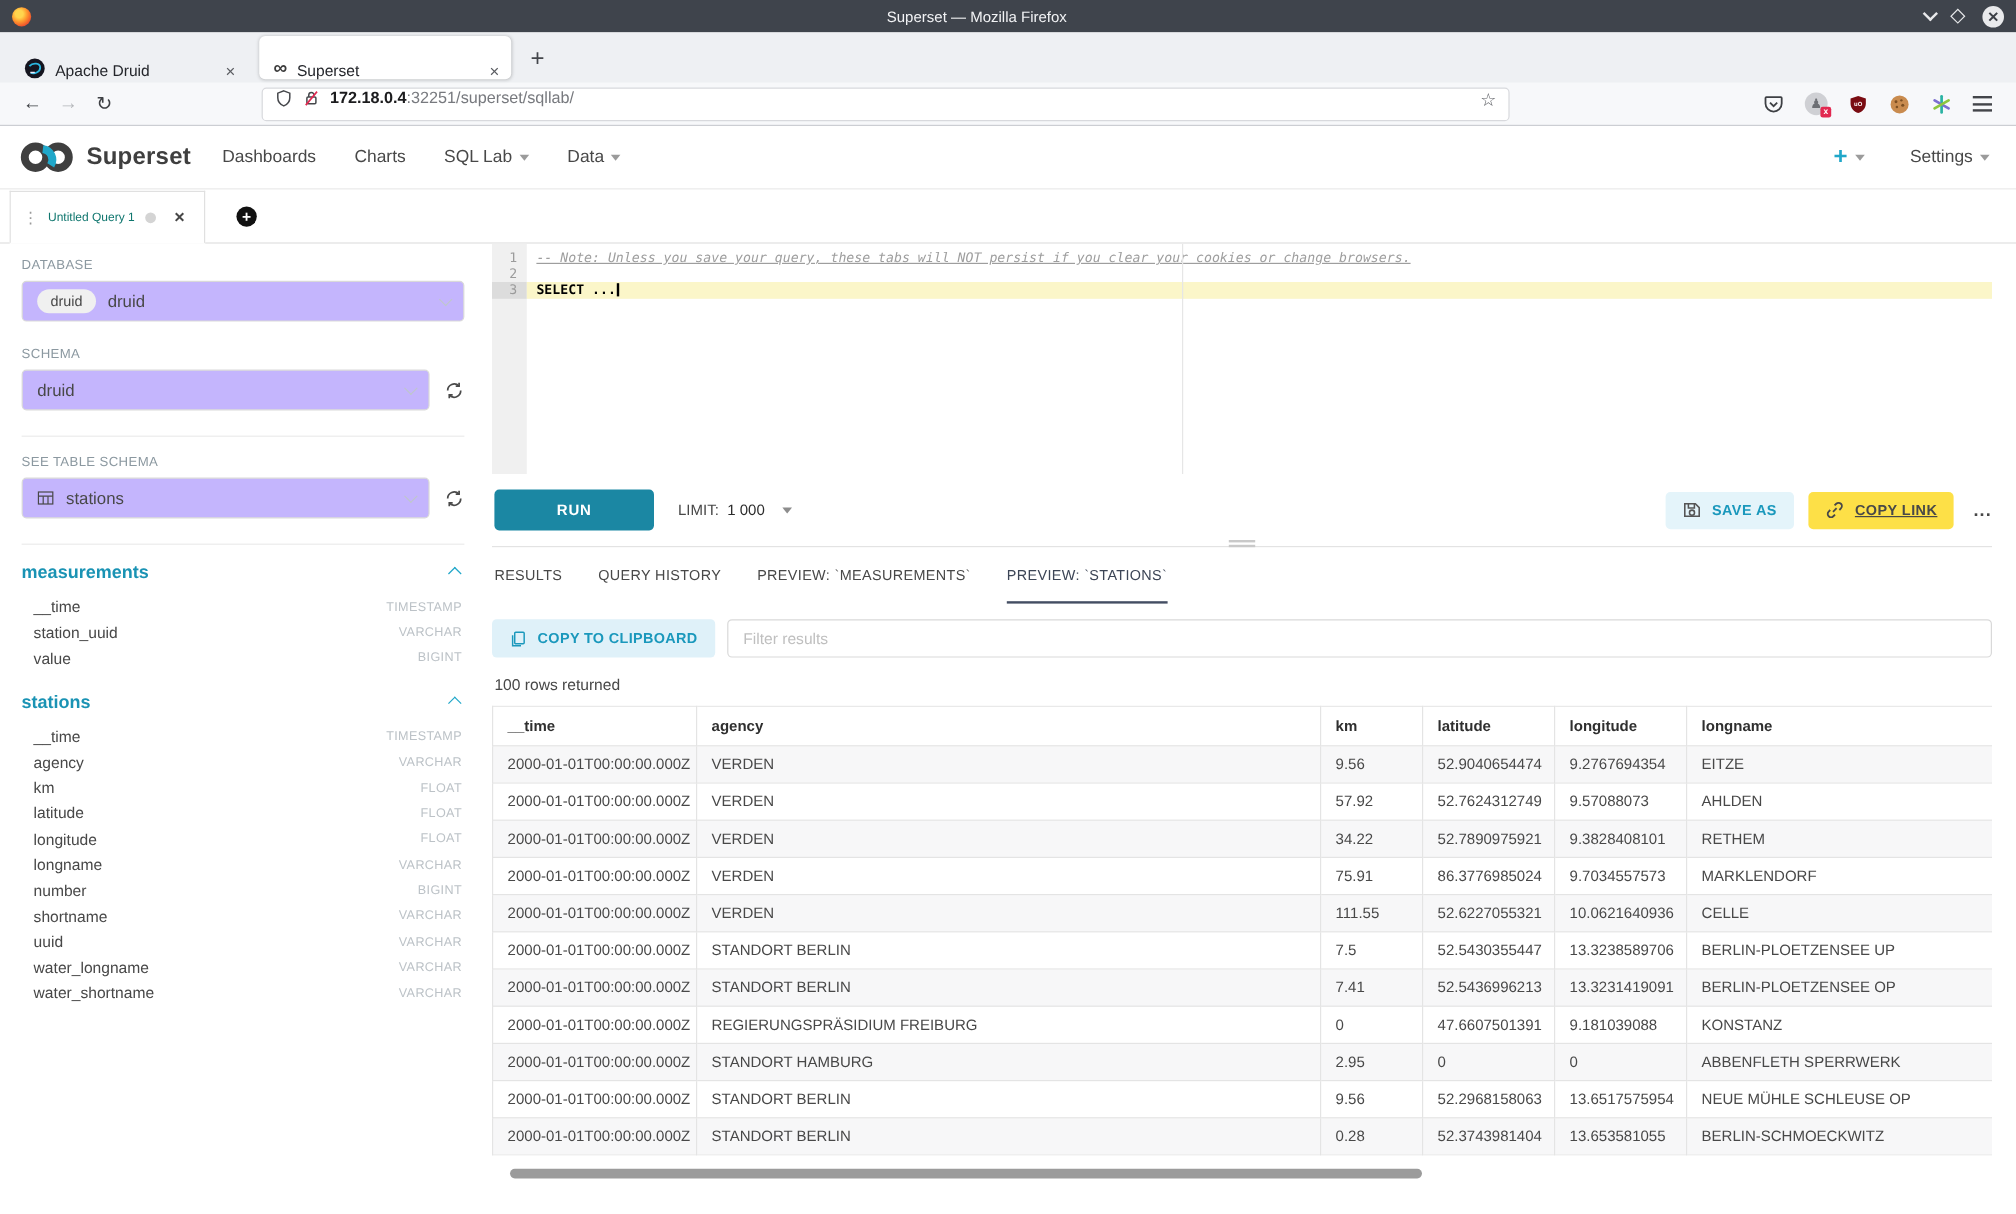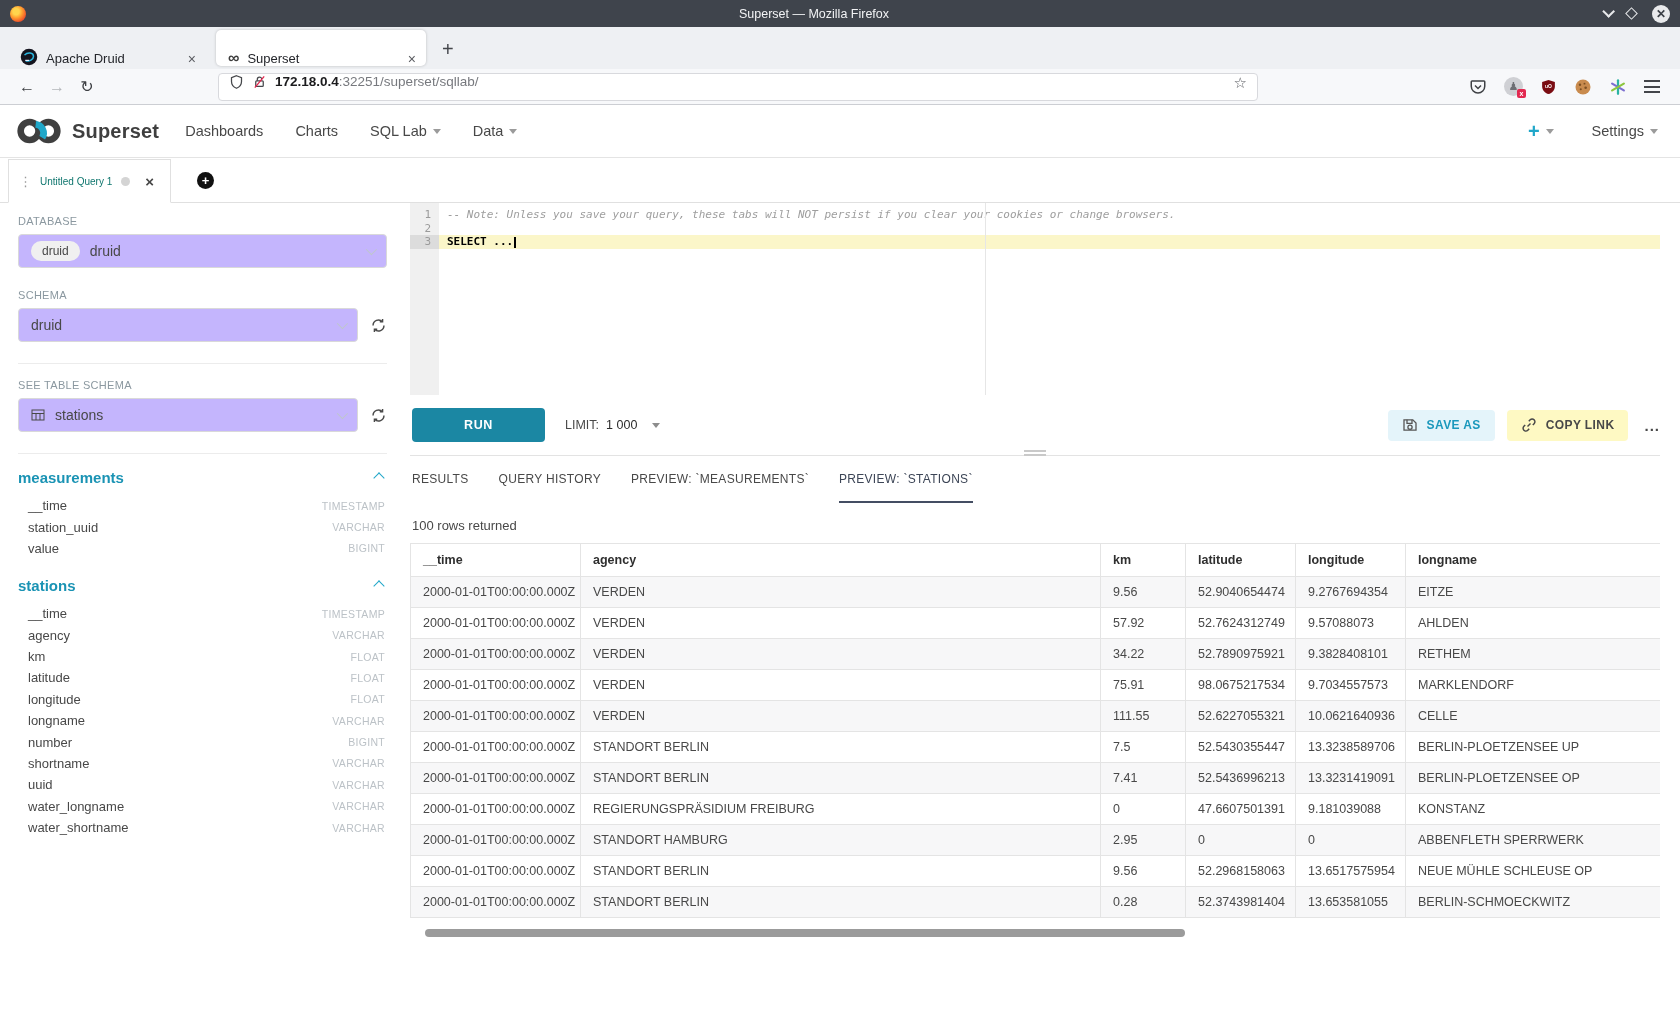--- a/index.html
+++ b/index.html
@@ -90,37 +90,37 @@
   .col-type { font-size:10.5px; color:#bcc2c7; letter-spacing:.3px; }
 
   
   .editor { height:192px; position:relative; font-family:"DejaVu Sans Mono", monospace; font-size:11px; overflow:hidden; }
   .gutter { position:absolute; left:0; top:0; bottom:0; width:29px; background:#f0f0f0; padding-top:5px; }
   .gutter div { height:13.5px; line-height:13.5px; text-align:right; padding-right:8px; color:#9b9b9b; }
   .gutter div.active { background:#dcdcdc; }
   .code { position:absolute; left:29px; right:0; top:0; padding-top:5px; }
   .code-line { height:13.5px; line-height:13.5px; padding-left:8px; white-space:pre; }
   .code-line.active { background:#fbf6c9; }
-  .comment { color:#9e9e9e; font-style:italic; }
+  .comment { color:#9e9e9e; font-style:italic;text-decoration:underline; }
   .kw { font-weight:bold; color:#000; }
   .cursor { display:inline-block; width:1.5px; height:11px; background:#000; vertical-align:middle; margin-left:1px; }
   .print-margin { position:absolute; left:575px; top:0; bottom:0; width:1px; background:#e6e6e6; }
 
   
   .sql-toolbar { height:60px; display:flex; align-items:center; padding-left:2px; }
   .run-btn { width:133px; height:34px; background:#1b87a3; color:#fff; font-size:12.5px; font-weight:bold;
     letter-spacing:.6px; border:none; border-radius:4px; display:flex; align-items:center; justify-content:center; }
   .limit { display:flex; align-items:center; gap:7px; margin-left:20px; font-size:12.5px; color:#484848; }
   .limit .lv { color:#2b2b2b; }
   .limit .caret { margin-left:8px; border-top-color:#8d8d8d; }
   .tb-right { margin-left:auto; display:flex; align-items:center; gap:12px; }
   .btn-light { height:31px; border:none; border-radius:4px; display:flex; align-items:center; gap:9px;
     padding:0 14px; font-size:12px; font-weight:bold; letter-spacing:.4px; }
   .saveas { background:#e4f4fa; color:#1a98bc; }
-  .copylink { background:#fef9c3; color:#484848; }
+  .copylink { background:#fde047; color:#484848;text-decoration:underline; }
   .more-dots { font-size:15px; font-weight:bold; color:#484848; letter-spacing:1px; margin-left:4px; }
 
   .divider { border-bottom:1px solid #e3e3e3; position:relative; }
   .splitter { position:absolute; left:50%; top:-5px; transform:translateX(-50%); display:flex; flex-direction:column; gap:2.5px; }
   .splitter span { width:22px; height:1.5px; background:#c9c9c9; }
 
   
   .rtabs { height:47px; display:flex; align-items:stretch; gap:30px; padding-left:2px; }
   .rtab { display:flex; align-items:center; font-size:12px; letter-spacing:.3px; color:#484848;
     border-bottom:2.5px solid transparent; }
@@ -448,20 +448,30 @@
         </span>
     </div>
 
     <div class="rtabs">
         <div class="rtab">RESULTS</div>
         <div class="rtab">QUERY HISTORY</div>
         <div class="rtab">PREVIEW: `MEASUREMENTS`</div>
         <div class="rtab active">PREVIEW: `STATIONS`</div>
       </div>
 
+    <div class="res-controls">
+      <button class="copy-clip">
+        <svg width="14" height="15" viewBox="0 0 16 16" fill="none" stroke="#1a98bc" stroke-width="1.4">
+          <rect x="4.5" y="1.5" width="9" height="11" rx="1"></rect>
+            <path d="M2.5 4.5v10h8"></path>
+        </svg>
+        <span>COPY TO CLIPBOARD</span>
+      </button>
+      <input class="filter-input" type="text" placeholder="Filter results" style="">
+    </div>
 
     <div class="rows-returned">100 rows returned</div>
 
     <div class="table-wrap">
       <table class="results">
         <colgroup>
             <col style="width: 170px;">
             <col style="width: 520px;">
             <col style="width: 85px;">
             <col style="width: 110px;">
@@ -500,21 +510,21 @@
               <td>VERDEN</td>
               <td>34.22</td>
               <td>52.7890975921</td>
               <td>9.3828408101</td>
               <td>RETHEM</td>
             </tr>
             <tr>
               <td>2000-01-01T00:00:00.000Z</td>
               <td>VERDEN</td>
               <td>75.91</td>
-              <td>98.0675217534</td>
+              <td>86.3776985024</td>
               <td>9.7034557573</td>
               <td>MARKLENDORF</td>
             </tr>
             <tr>
               <td>2000-01-01T00:00:00.000Z</td>
               <td>VERDEN</td>
               <td>111.55</td>
               <td>52.6227055321</td>
               <td>10.0621640936</td>
               <td>CELLE</td>

